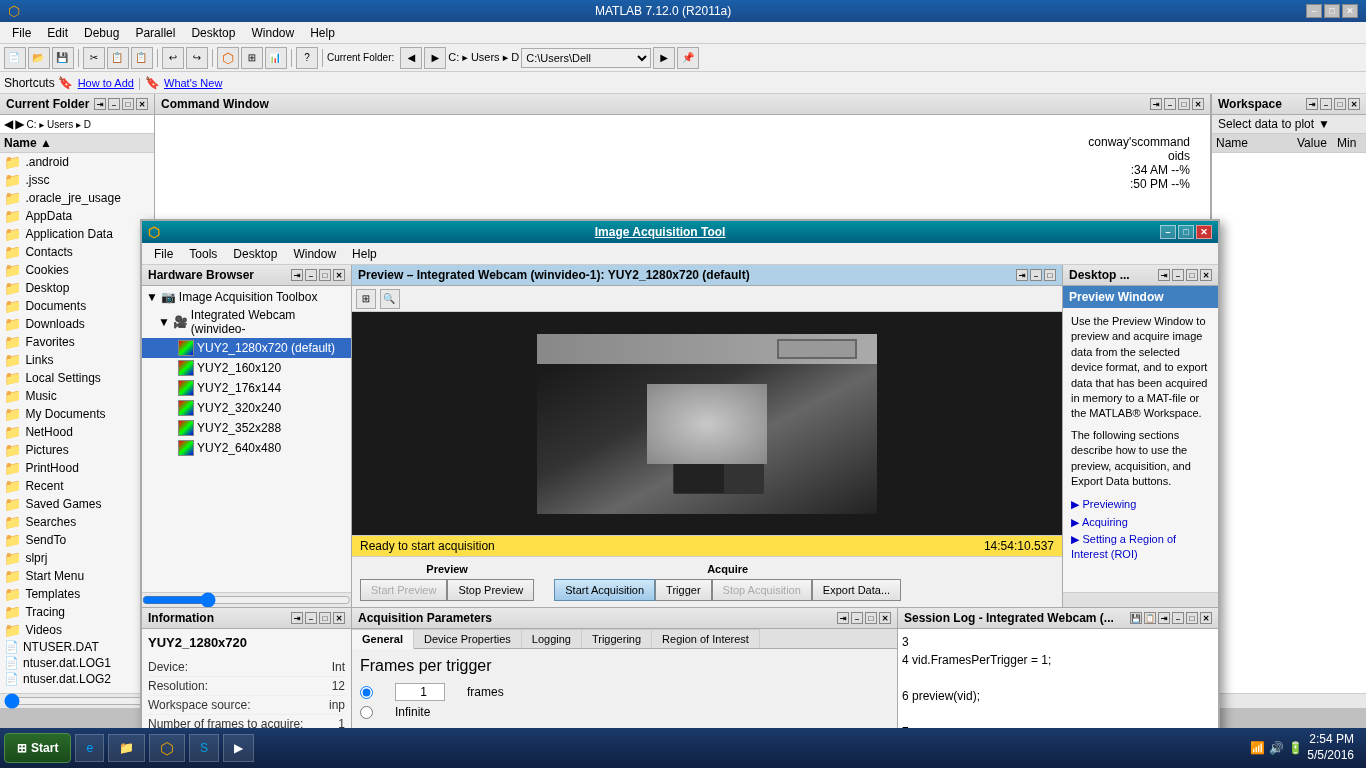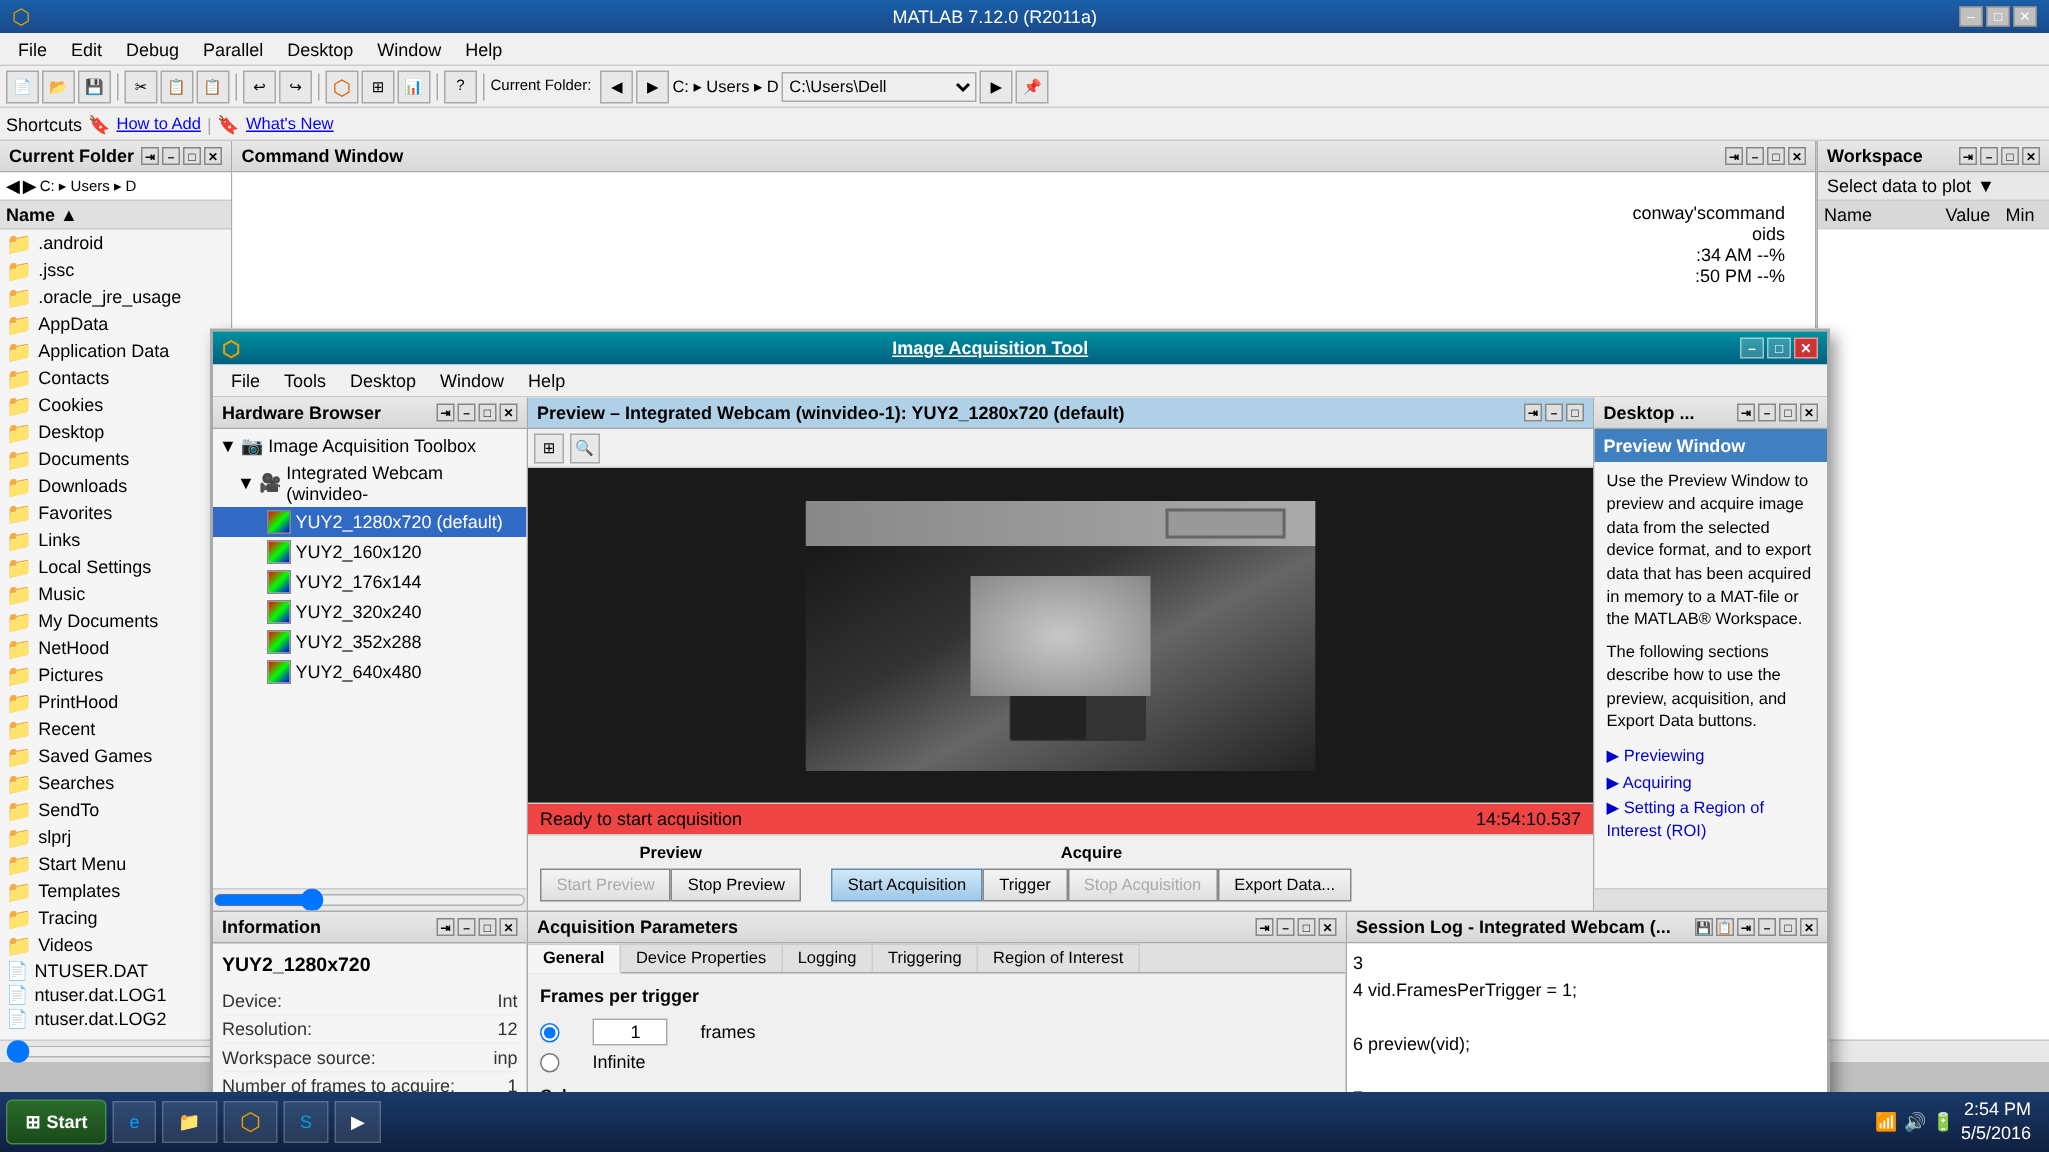--- a/index.html
+++ b/index.html
@@ -54,21 +54,21 @@
     
     .hw-browser { width: 210px; background: #f5f5f5; border-right: 1px solid #aaa; display: flex; flex-direction: column; }
     .hw-item { padding: 2px 6px 2px 20px; cursor: pointer; font-size: 11px; display: flex; align-items: center; gap: 3px; }
     .hw-item.selected { background: #316ac5; color: white; }
 
     
     .preview-area { flex: 1; display: flex; flex-direction: column; border-right: 1px solid #aaa; }
     .preview-header { background: #b0d0e8; border-bottom: 1px solid #aaa; padding: 3px 6px; display: flex; align-items: center; justify-content: space-between; font-size: 11px; font-weight: bold; }
     .preview-toolbar { display: flex; align-items: center; gap: 4px; padding: 2px 4px; background: #f0f0f0; border-bottom: 1px solid #ccc; height: 26px; }
     .preview-img-area { flex: 1; background: #1a1a1a; position: relative; display: flex; align-items: center; justify-content: center; overflow: hidden; }
-    .preview-status { display: flex; justify-content: space-between; padding: 3px 8px; background: #ef4444; border-top: 1px solid #ccc; font-size: 11px; }
+    .preview-status { display: flex; justify-content: space-between; padding: 3px 8px; background: #fde047; border-top: 1px solid #ccc; font-size: 11px; }
     .preview-controls { display: flex; gap: 20px; padding: 6px 8px; background: #f0f0f0; border-top: 1px solid #ccc; }
     .preview-section { display: flex; flex-direction: column; gap: 4px; }
     .preview-section-label { font-size: 11px; font-weight: bold; text-align: center; }
     .preview-btns { display: flex; gap: 0; }
     .btn { height: 22px; padding: 0 10px; border: 1px solid #888; background: linear-gradient(to bottom, #f5f5f5, #e0e0e0); cursor: pointer; font-size: 11px; display: flex; align-items: center; justify-content: center; }
     .btn.primary { background: linear-gradient(to bottom, #d0e8f8, #a0c8e8); border-color: #6090b0; }
     .btn.disabled { color: #aaa; cursor: default; }
 
     
     .desktop-panel { width: 155px; background: #f5f5f5; display: flex; flex-direction: column; }
@@ -557,21 +557,21 @@
           </div>
         </div>
         <div class="tab-bar">
           <div class="tab active">General</div>
           <div class="tab">Device Properties</div>
           <div class="tab">Logging</div>
           <div class="tab">Triggering</div>
           <div class="tab">Region of Interest</div>
         </div>
         <div class="tab-content">
-          <div style="font-size:12px; font-weight:bold; margin-bottom:8px;">Frames per trigger</div>
+          <div style="font-size:16px; font-weight:normal; margin-bottom:8px;">Frames per trigger</div>
           <div class="radio-group">
             <div class="radio-row">
               <input type="radio" name="fpt" checked="" style="">
               <input type="number" class="number-input" value="1" style="">
               <span>frames</span>
             </div>
             <div class="radio-row">
               <input type="radio" name="fpt" style="">
               <span>Infinite</span>
             </div>

